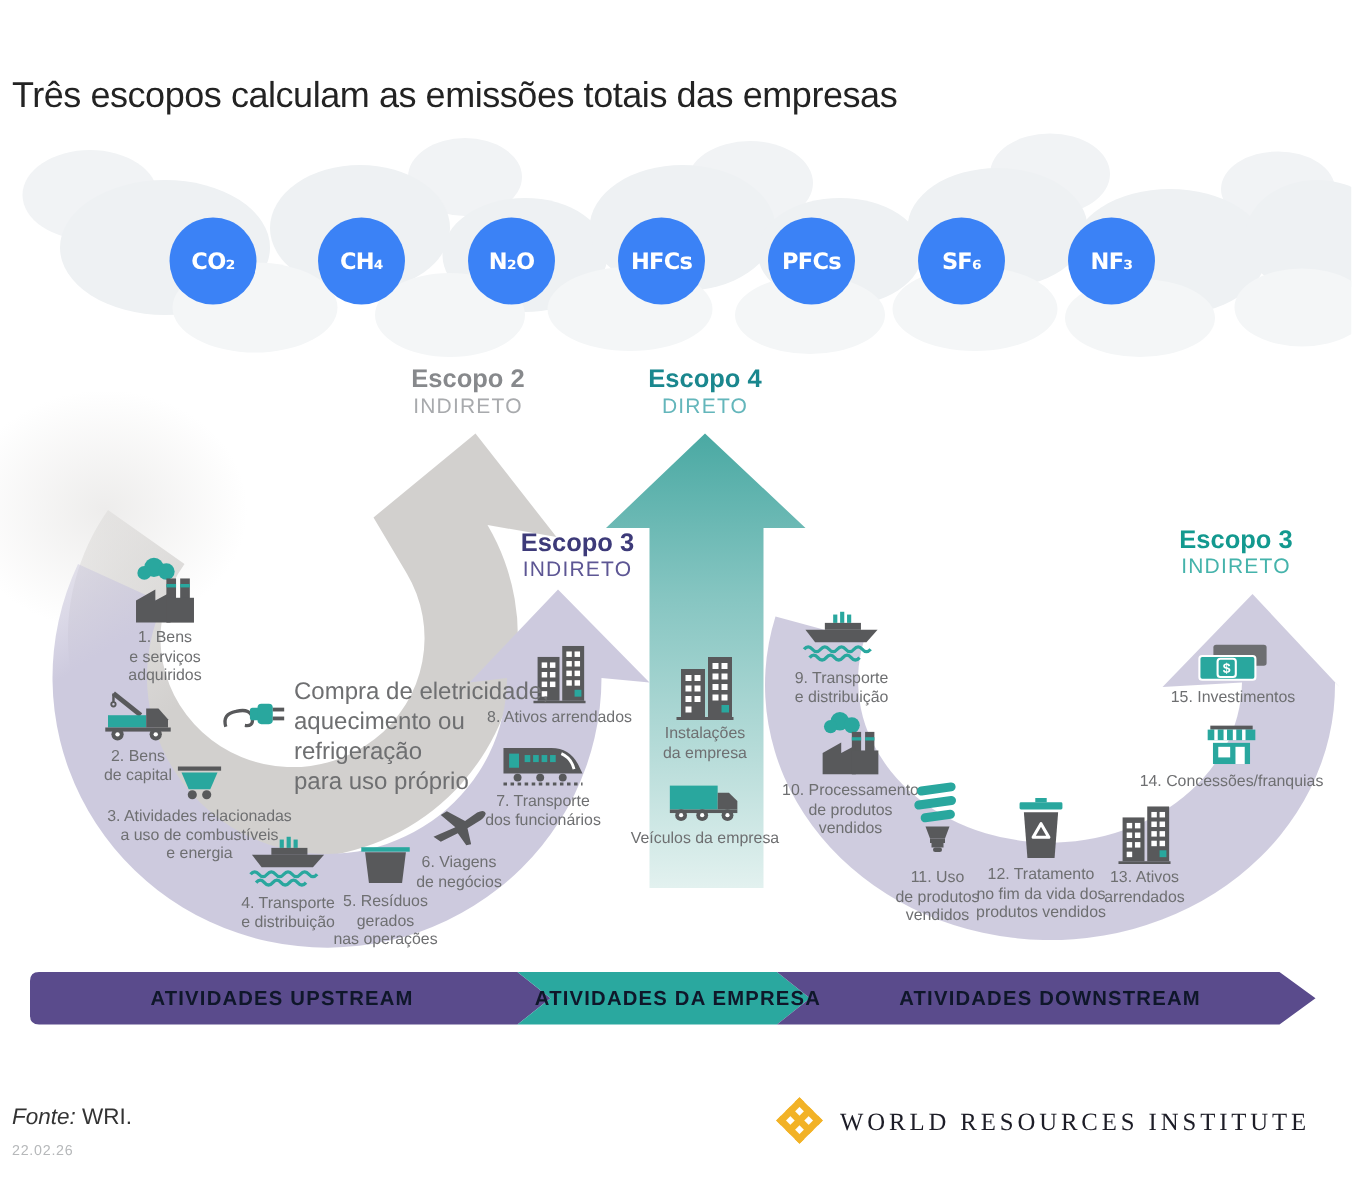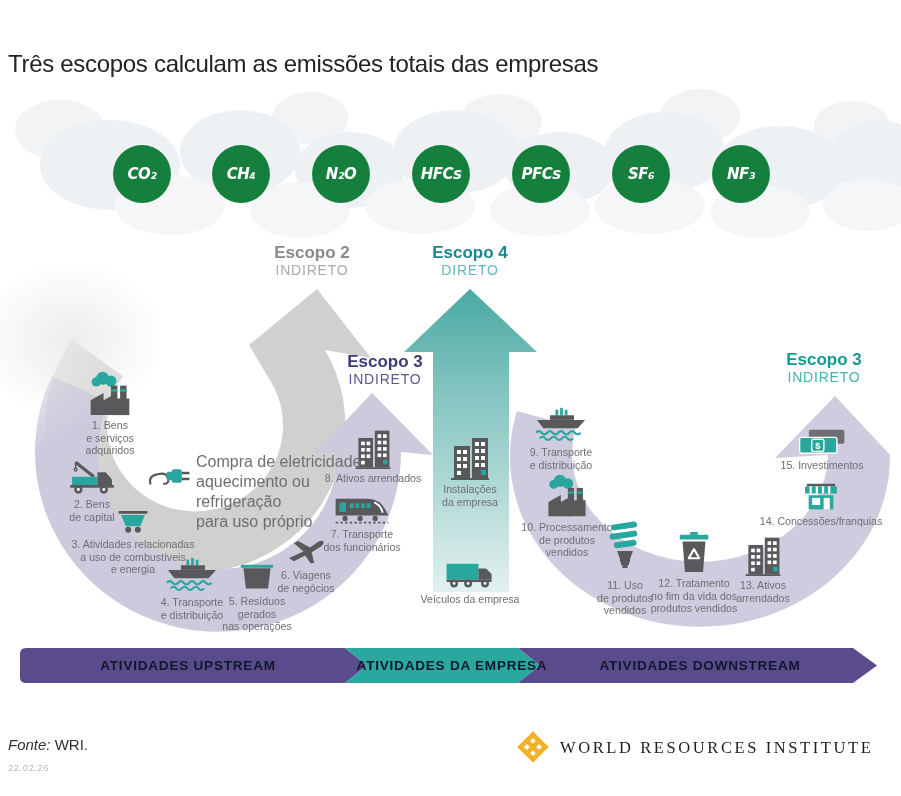--- a/index.html
+++ b/index.html
@@ -1,23 +1,23 @@
 <!DOCTYPE html>
 <html><head>
 <meta charset="utf-8">
 <style>
   html,body{margin:0;padding:0;background:#fff;}
   .stage{position:relative;width:901px;height:796px;background:#fff;overflow:hidden;
          font-family:"Liberation Sans",sans-serif;}
   .abs{position:absolute;}
   .title{left:8px;top:50px;width:760px;font-size:24px;color:#232323;letter-spacing:-0.3px;}
   .bgsvg{left:0;top:0;}
-  .gas{width:58px;height:58px;border-radius:50%;background:#15803d;color:#fff;
+  .gas{width:58px;height:58px;border-radius:50%;background:#3b82f6;color:#fff;
        display:flex;align-items:center;justify-content:center;
-       font-family:"DejaVu Sans",sans-serif;font-weight:bold;font-size:15px;letter-spacing:-0.5px;font-style:italic;}
+       font-family:"DejaVu Sans",sans-serif;font-weight:bold;font-size:15px;letter-spacing:-0.5px;}
   .scope{text-align:center;width:150px;}
   .scope .nm{font-size:17px;font-weight:bold;line-height:19px;}
   .scope .tp{font-size:14px;letter-spacing:0.8px;line-height:17px;}
   .s2 .nm{color:#87898c}.s2 .tp{color:#a8aaad}
   .s1 .nm{color:#1a878e}.s1 .tp{color:#64b6bb}
   .s3u .nm{color:#3d3a79}.s3u .tp{color:#5d5694}
   .s3d .nm{color:#13998f}.s3d .tp{color:#45b3ab}
   .item{display:flex;flex-direction:column;align-items:center;}
   .item .lbl{margin-top:3px;}
   .lbl{font-size:10.6px;line-height:1.2;color:#6e6f71;text-align:center;white-space:pre-line;}
@@ -349,21 +349,21 @@
 aquecimento ou refrigeração
 para uso próprio</div>
 
   <div class="abs item" style="left:415px;top:434px;width:110px">
     <svg width="50" height="46" viewBox="0 0 48 46">
         <use href="#sym-buildings"></use>
       </svg>
     <div class="lbl">Instalações
 da empresa</div>
   </div>
-  <div class="abs item" style="left:410px;top:560px;width:120px">
+  <div class="abs item" style="left:410px;top:520px;width:120px">
     <svg width="56" height="30" viewBox="0 0 58 32">
         <use href="#sym-truck"></use>
       </svg>
     <div class="lbl">Veículos da empresa</div>
   </div>
 
   <div class="abs item" style="left:506px;top:406px;width:110px">
     <svg width="62" height="37" viewBox="0 0 64 40">
         <use href="#sym-ship"></use>
       </svg>

